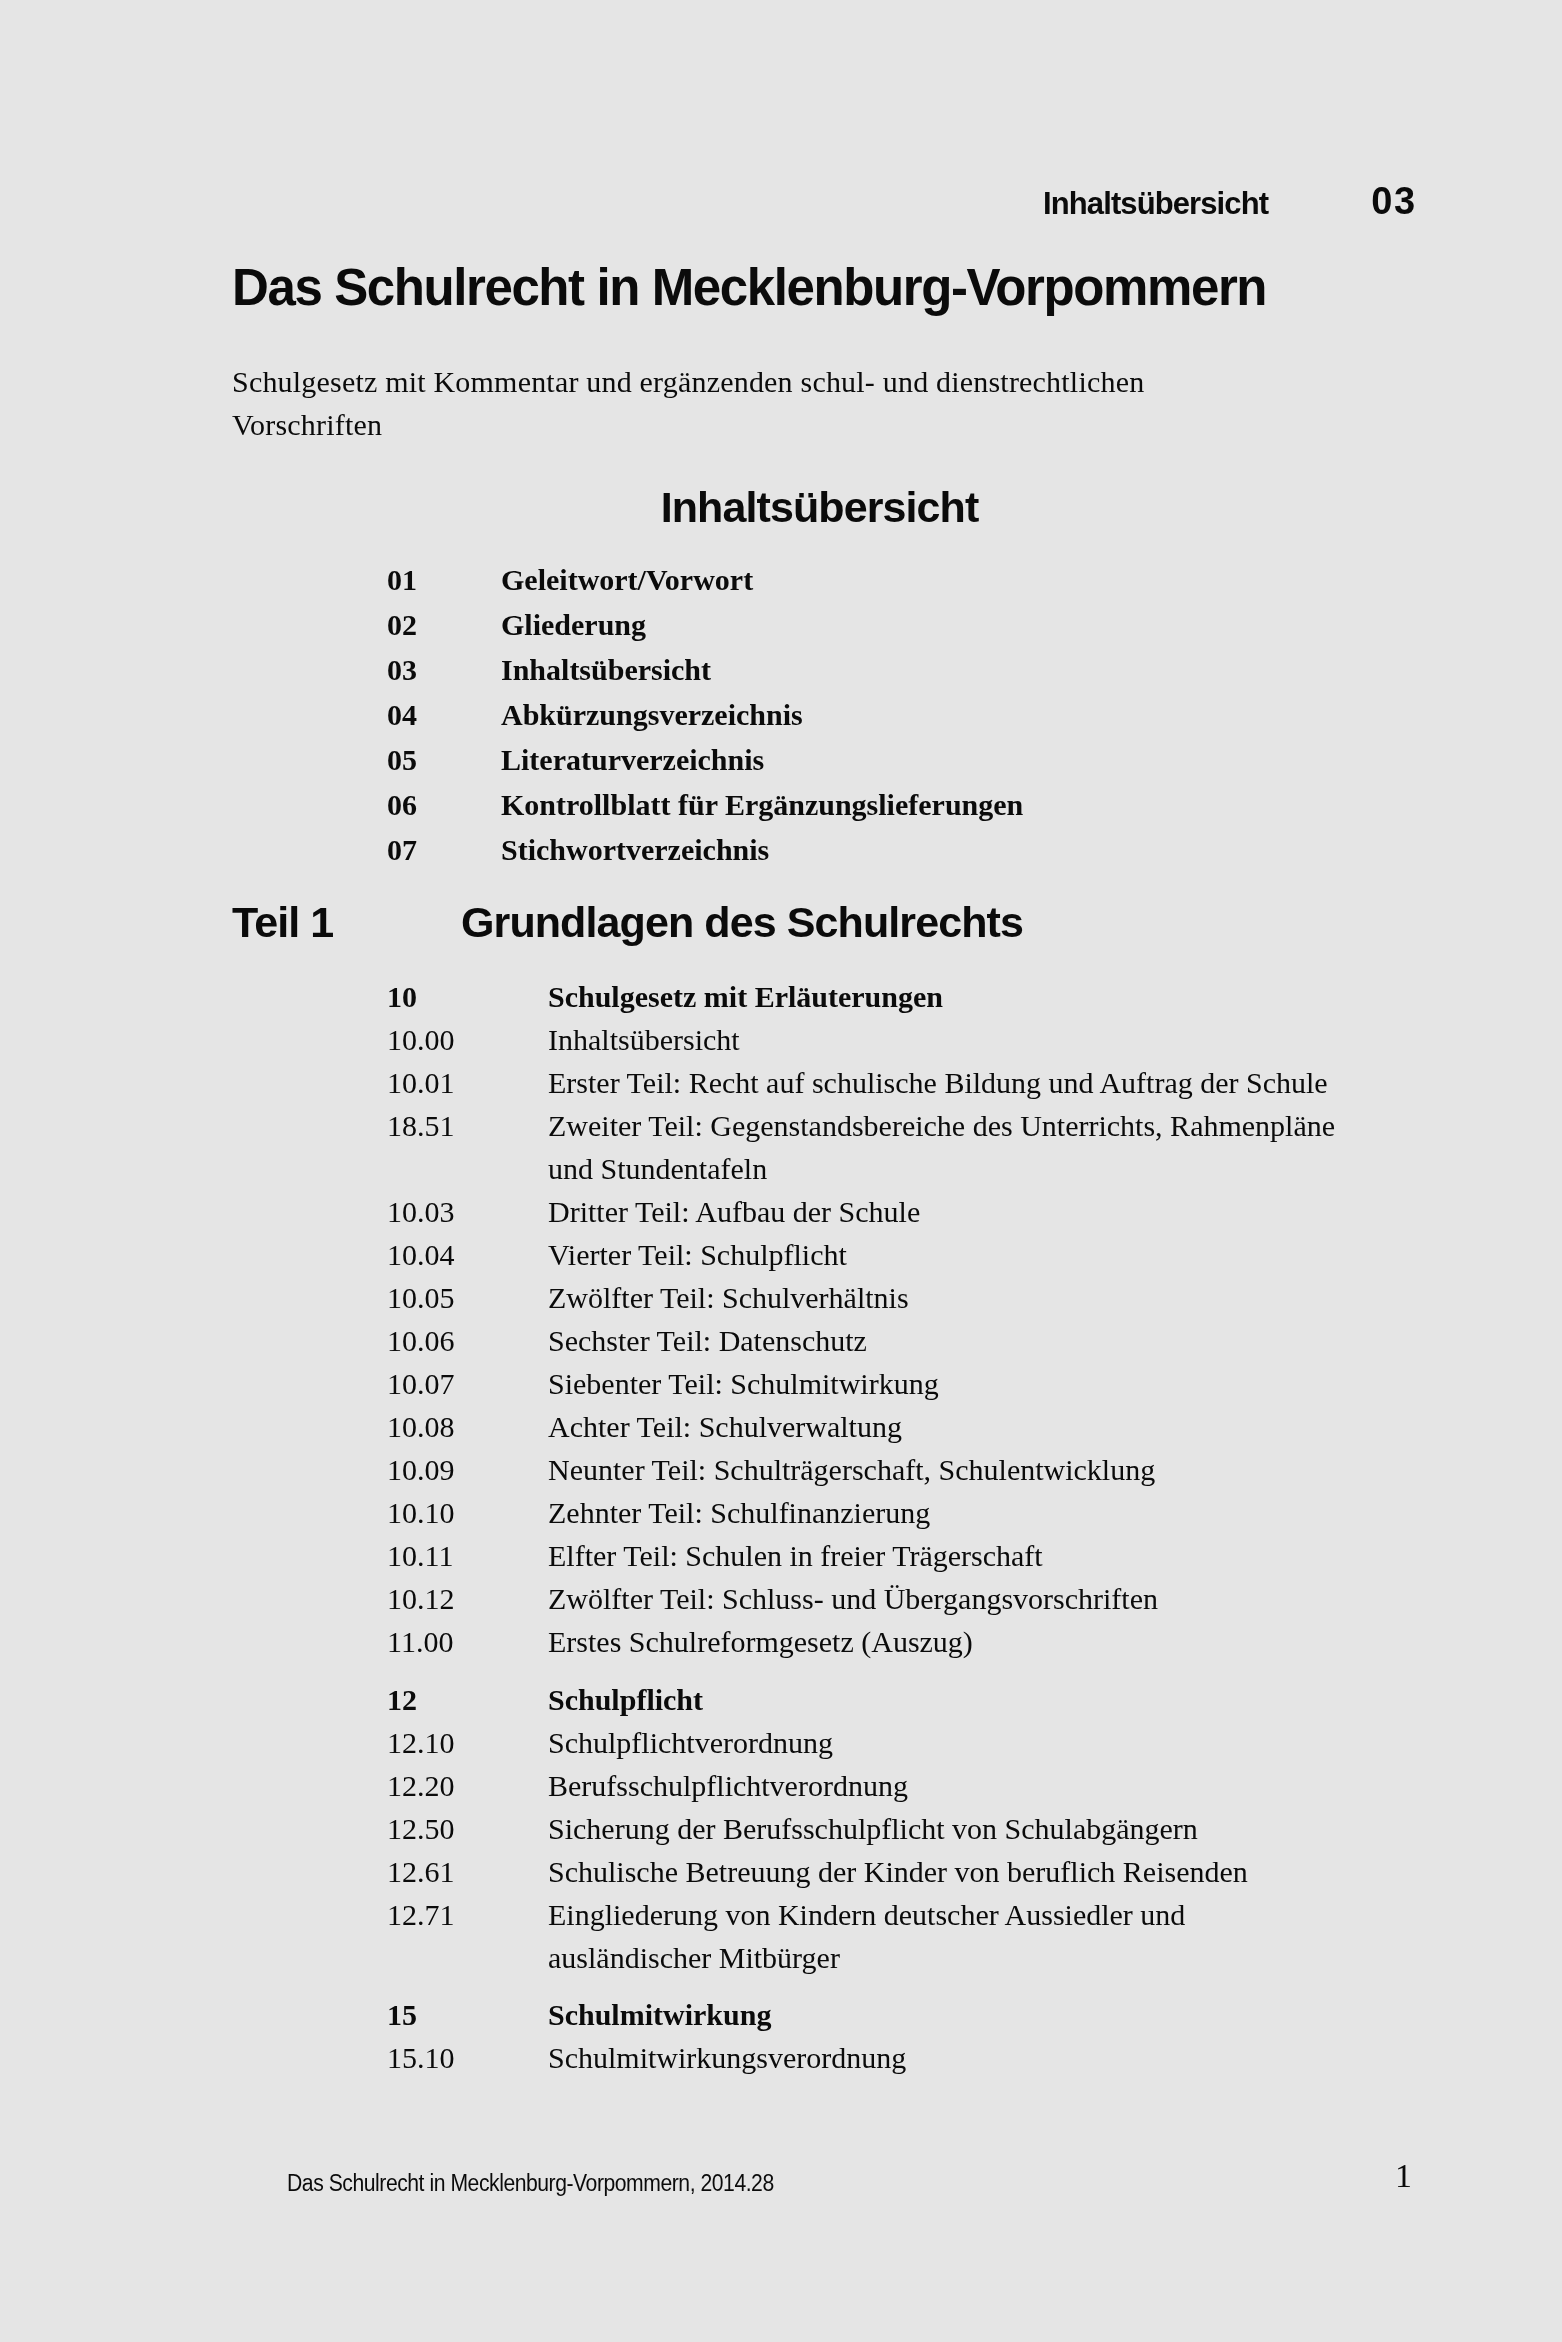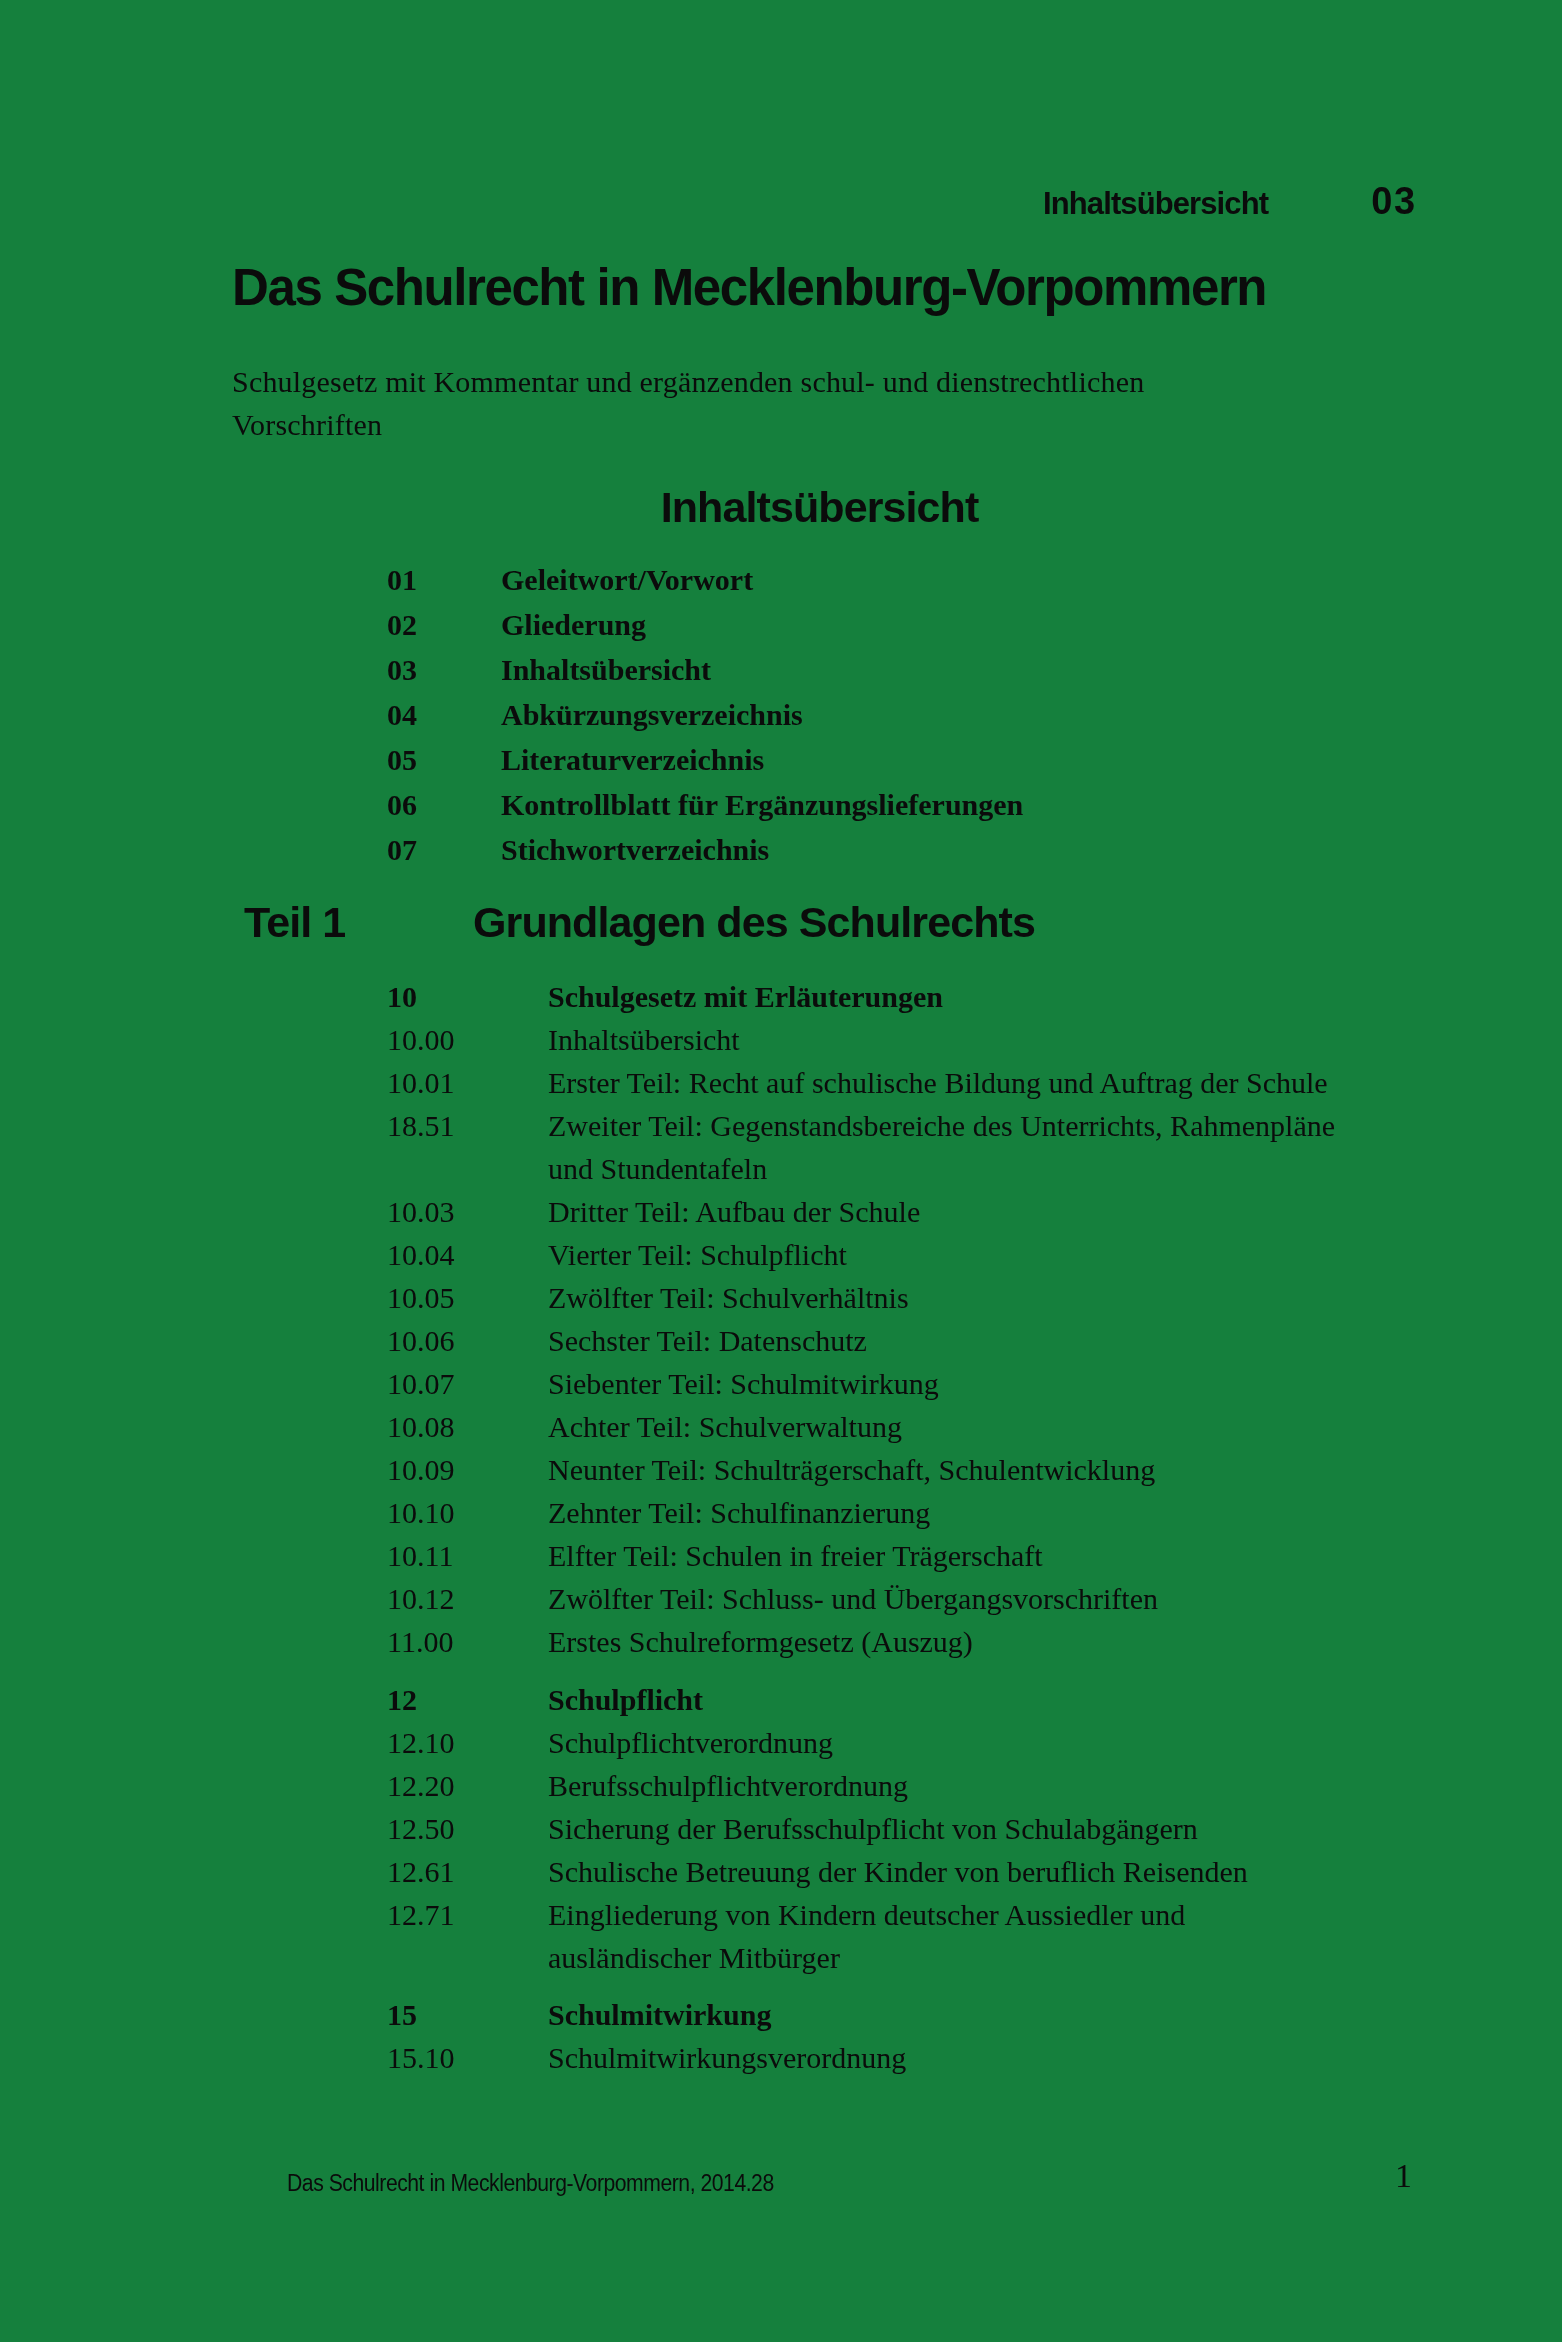--- a/index.html
+++ b/index.html
@@ -4,21 +4,21 @@
 <style>
   html, body {
     margin: 0;
     padding: 0;
     background: #ffffff;
   }
   .page {
     position: relative;
     width: 1562px;
     height: 2343px;
-    background: #15803d;
+    background: #e5e5e5;
     color: #0b0b0b;
     overflow: hidden;
     font-family: "Liberation Serif", serif;
   }
   
   .running-head {
     position: absolute;
     top: 180px;
     right: 145px;
     display: flex;
@@ -84,21 +84,21 @@
   .section-list .toc-row.bold { font-weight: 700; }
   .section-list .toc-row.gap { margin-top: 14.7px; }
   .toc-num {
     flex: 0 0 114px;
     white-space: nowrap;
   }
   .toc-label { white-space: nowrap; }
   
   .part-heading {
     position: absolute;
-    left: 244px;
+    left: 232px;
     top: 898px;
     display: flex;
     font-family: "Liberation Sans", sans-serif;
     font-weight: 700;
     font-size: 43px;
     letter-spacing: -0.9px;
     white-space: nowrap;
   }
   .part-heading .part-label { flex: 0 0 229px; }
   

